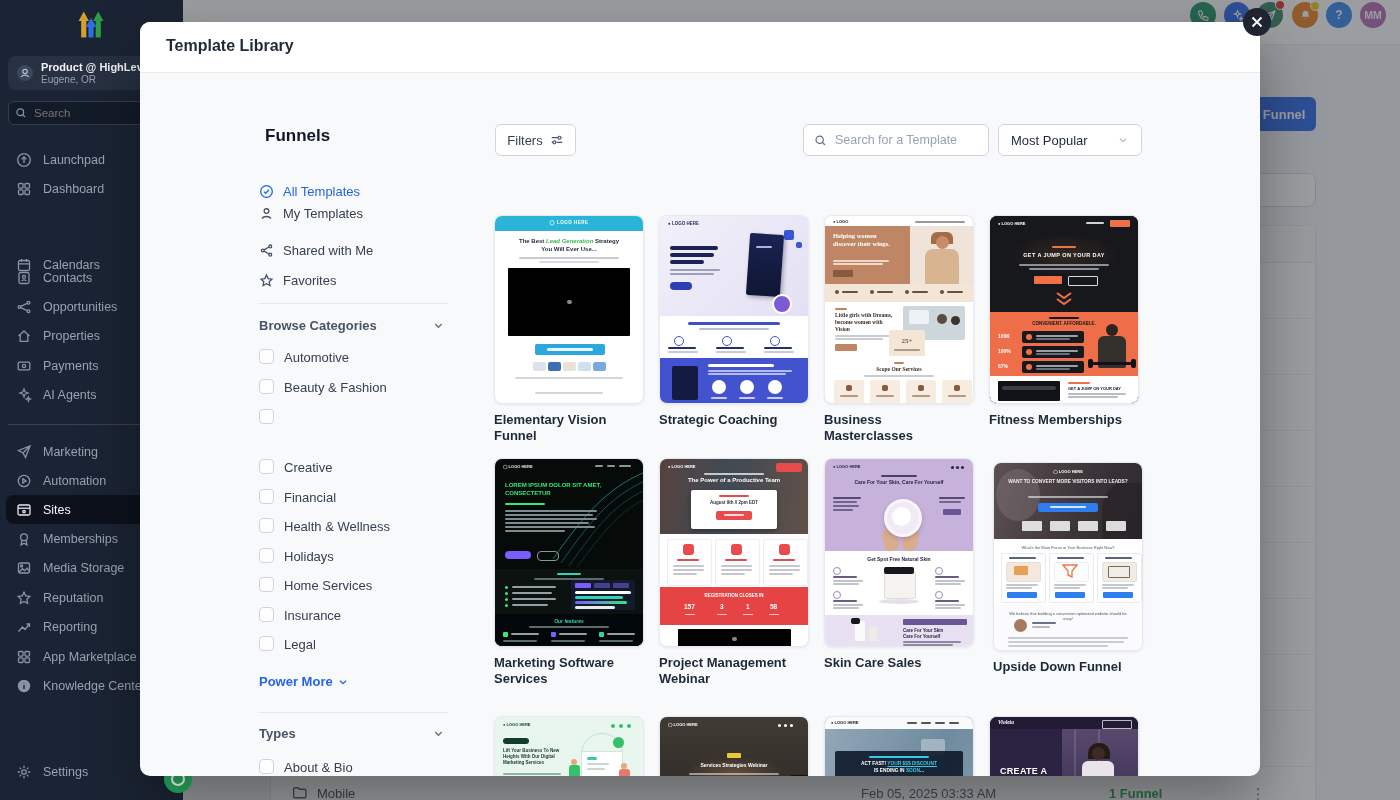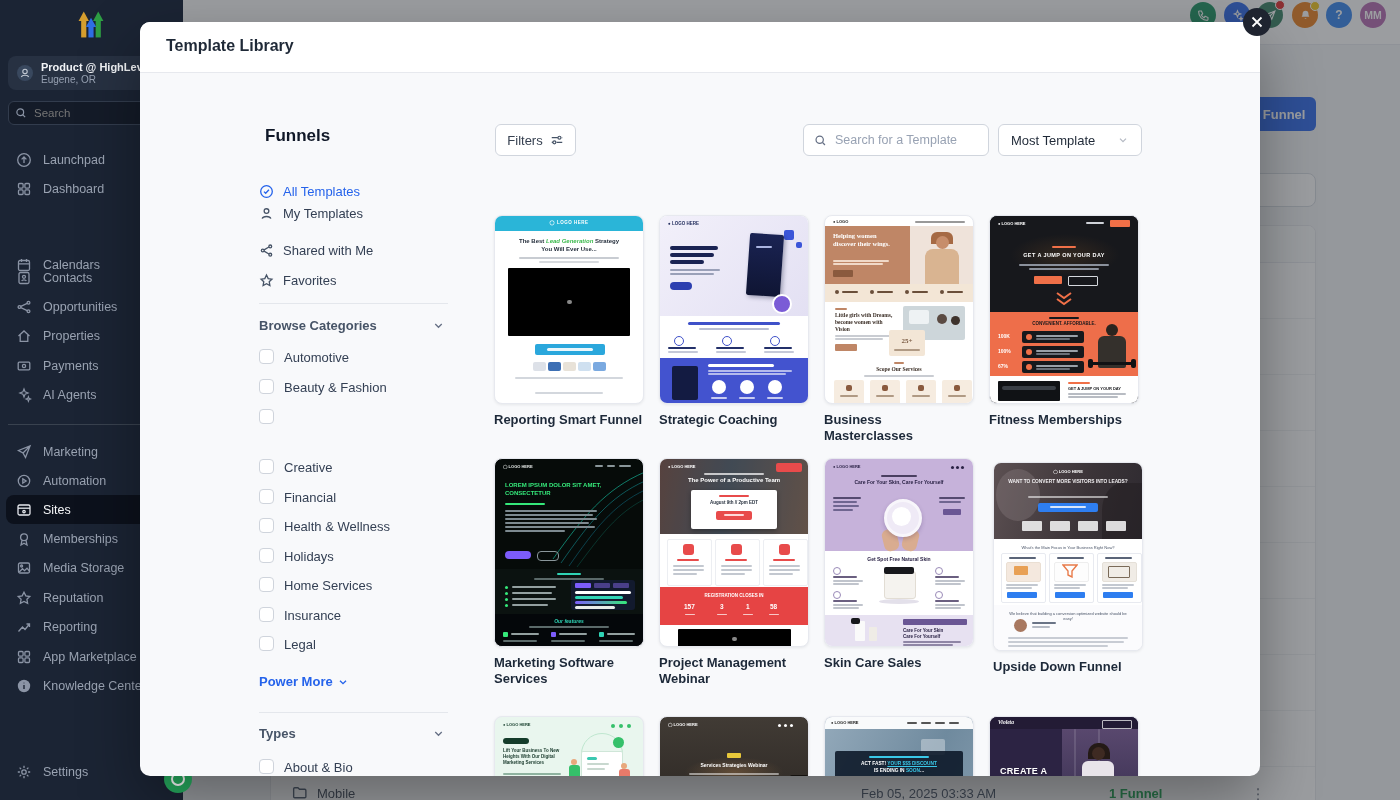--- a/index.html
+++ b/index.html
@@ -479,21 +479,21 @@
   <div class="a tool-search">
     <span>
         <svg width="13" height="13" viewBox="0 0 16 16" fill="none" stroke="#667085" stroke-width="1.5">
           <circle cx="7" cy="7" r="4.5"></circle>
           <path d="m10.5 10.5 3 3"></path>
         </svg>
       </span>
     <input placeholder="Search for a Template" style="">
   </div>
   <div class="a tool-sort">
-    <span style="flex:1">Most Template</span>
+    <span style="flex:1">Most Popular</span>
     <svg width="12" height="12" viewBox="0 0 16 16" fill="none" stroke="#b5bac4" stroke-width="1.7">
         <path d="m4 6.2 4 4 4-4"></path>
       </svg>
   </div>
 
   <figure class="a card" style="left:354px;top:193px;margin:0">
     <div class="thumb">
       <div class="l" style="left:0;top:0;width:148px;height:15px;background:#2ab5d8;border-radius:0"></div>
       <div class="tt" style="left:0;top:4px;width:148px;text-align:center;font-size:4.5px;color:#fff;letter-spacing:.5px">◯ LOGO HERE</div>
       <div class="tt" style="left:5px;top:21px;width:138px;text-align:center;font-size:6px;color:#1f2937;line-height:8px">The Best <span style="color:#3dba4e;font-style:italic">Lead Generation</span> Strategy<br>You Will Ever Use...</div>
@@ -504,21 +504,21 @@
       <div class="l" style="left:40px;top:128px;width:70px;height:11px;background:#2aa7dc;border-radius:2px"></div>
       <div class="l" style="left:52px;top:132px;width:46px;height:2.5px;background:#eaf6fb"></div>
       <div class="l" style="left:38px;top:146px;width:13px;height:9px;background:#dde1e8"></div>
       <div class="l" style="left:53px;top:146px;width:13px;height:9px;background:#3d6fb4"></div>
       <div class="l" style="left:68px;top:146px;width:13px;height:9px;background:#e8e2d8"></div>
       <div class="l" style="left:83px;top:146px;width:13px;height:9px;background:#cfe0f0"></div>
       <div class="l" style="left:98px;top:146px;width:13px;height:9px;background:#7aa9e0"></div>
       <div class="l" style="left:20px;top:161px;width:108px;height:2px;background:#d3d7dd"></div>
       <div class="l" style="left:40px;top:176px;width:68px;height:2px;background:#d3d7dd"></div>
     </div>
-    <figcaption class="ctitle">Reporting Smart Funnel</figcaption>
+    <figcaption class="ctitle">Elementary Vision Funnel</figcaption>
   </figure>
 
   <figure class="a card" style="left:519px;top:193px;margin:0">
     <div class="thumb">
       <div class="l" style="left:0;top:0;width:148px;height:100px;background:linear-gradient(135deg,#f2f0fa,#e3e0f3);border-radius:0"></div>
       <div class="tt" style="left:8px;top:5px;font-size:4.5px;color:#1e2a5a">● LOGO HERE</div>
       <div class="l" style="left:124px;top:14px;width:10px;height:10px;background:#3b55d8"></div>
       <div class="l" style="left:136px;top:26px;width:6px;height:6px;background:#3b55d8"></div>
       <div class="l" style="left:88px;top:18px;width:34px;height:62px;background:linear-gradient(#1a2353,#0f1533);border-radius:2px;transform:rotate(4deg);box-shadow:2px 2px 4px rgba(20,25,60,.35)"></div>
       <div class="l" style="left:96px;top:30px;width:16px;height:2px;background:#aab4e0"></div>

